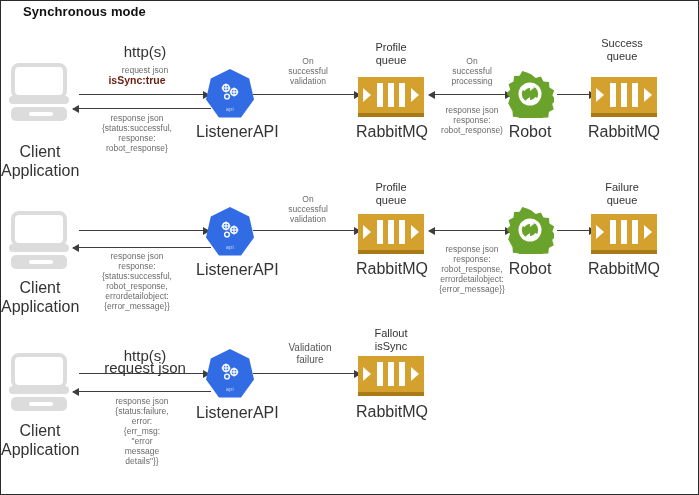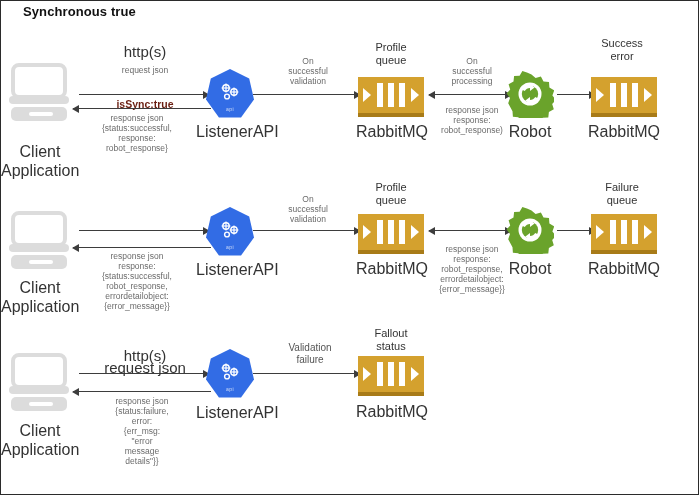--- a/index.html
+++ b/index.html
@@ -195,36 +195,36 @@
     position: absolute;
     width: 48px;
     height: 48px;
   }
 </style>
 </head>
 <body>
 
 <div id="canvas">
 
-  <div class="title">Synchronous true</div>
+  <div class="title">Synchronous mode</div>
 
   <div class="client" style="left:8px; top:62px;">
     <div class="monitor"></div>
     <div class="base"></div>
     <div class="keyboard">
         <div class="keyslot"></div>
       </div>
   </div>
   <div class="lbl node" style="left:0px; top:142px; width:78px;">Client
 Application</div>
 
   <div class="arrow right" style="left:78px; top:93px; width:130px;"></div>
   <div class="lbl http" style="left:78px; top:42px; width:132px;">http(s)</div>
   <div class="lbl edge" style="left:78px; top:64px; width:132px;">request json</div>
-  <div class="lbl issync" style="left:78px; top:73px; width:132px;margin-top:24px;">isSync:true</div>
+  <div class="lbl issync" style="left:70px; top:73px; width:132px;">isSync:true</div>
 
   <div class="arrow left" style="left:72px; top:107px; width:138px;"></div>
   <div class="lbl edge" style="left:70px; top:112px; width:132px;">response json
 {status:successful,
 response:
 robot_response}</div>
 
   <div class="api" style="left:205px; top:68px;">
     <div class="hept"></div>
     <svg width="24" height="22" viewBox="0 0 24 22" aria-hidden="true">
@@ -277,21 +277,21 @@
         <path d="M24 14.6a9.4 9.4 0 0 0-8.2 4.8l3 1.7a6 6 0 0 1 5.2-3v2.9l4.6-3.5-4.6-3.5z"></path>
         <path d="M24 33.4a9.4 9.4 0 0 0 8.2-4.8l-3-1.7a6 6 0 0 1-5.2 3v-2.9l-4.6 3.5 4.6 3.5z"></path>
       </g>
     </svg>
   </div>
   <div class="lbl node" style="left:498px; top:122px; width:62px;">Robot</div>
 
   <div class="arrow right" style="left:556px; top:93px; width:38px;"></div>
 
   <div class="lbl qcap" style="left:586px; top:36px; width:70px;">Success
-error</div>
+queue</div>
   <div class="queue" style="left:590px; top:76px;">
     <div class="tri l"></div>
       <div class="bar b1"></div>
       <div class="bar b2"></div>
       <div class="bar b3"></div>
       <div class="tri r"></div>
   </div>
   <div class="lbl node" style="left:584px; top:122px; width:78px;">RabbitMQ</div>
 
   <div class="client" style="left:8px; top:210px;">
@@ -421,21 +421,21 @@
     </svg>
     <div class="api-txt">api</div>
   </div>
   <div class="lbl node" style="left:195px; top:403px; width:70px;">ListenerAPI</div>
 
   <div class="arrow right" style="left:252px; top:372px; width:107px;"></div>
   <div class="lbl edge-strong" style="left:270px; top:341px; width:78px;">Validation
 failure</div>
 
   <div class="lbl qcap" style="left:355px; top:326px; width:70px;">Fallout
-status</div>
+isSync</div>
   <div class="queue" style="left:357px; top:355px;">
     <div class="tri l"></div>
       <div class="bar b1"></div>
       <div class="bar b2"></div>
       <div class="bar b3"></div>
       <div class="tri r"></div>
   </div>
   <div class="lbl node" style="left:352px; top:402px; width:78px;">RabbitMQ</div>
 
 </div>

